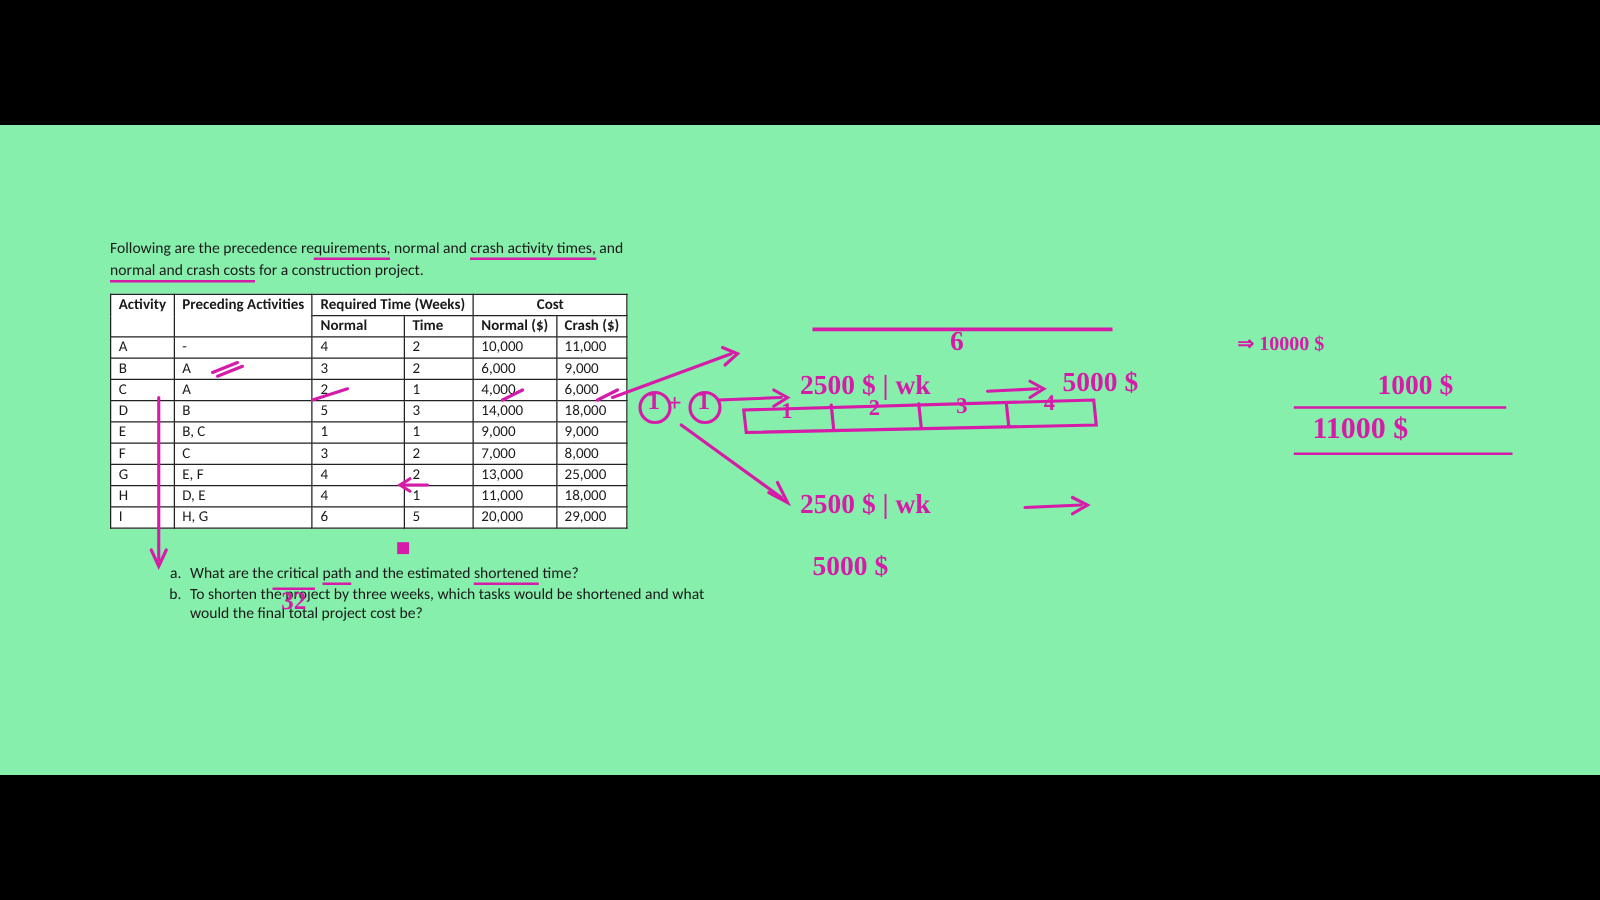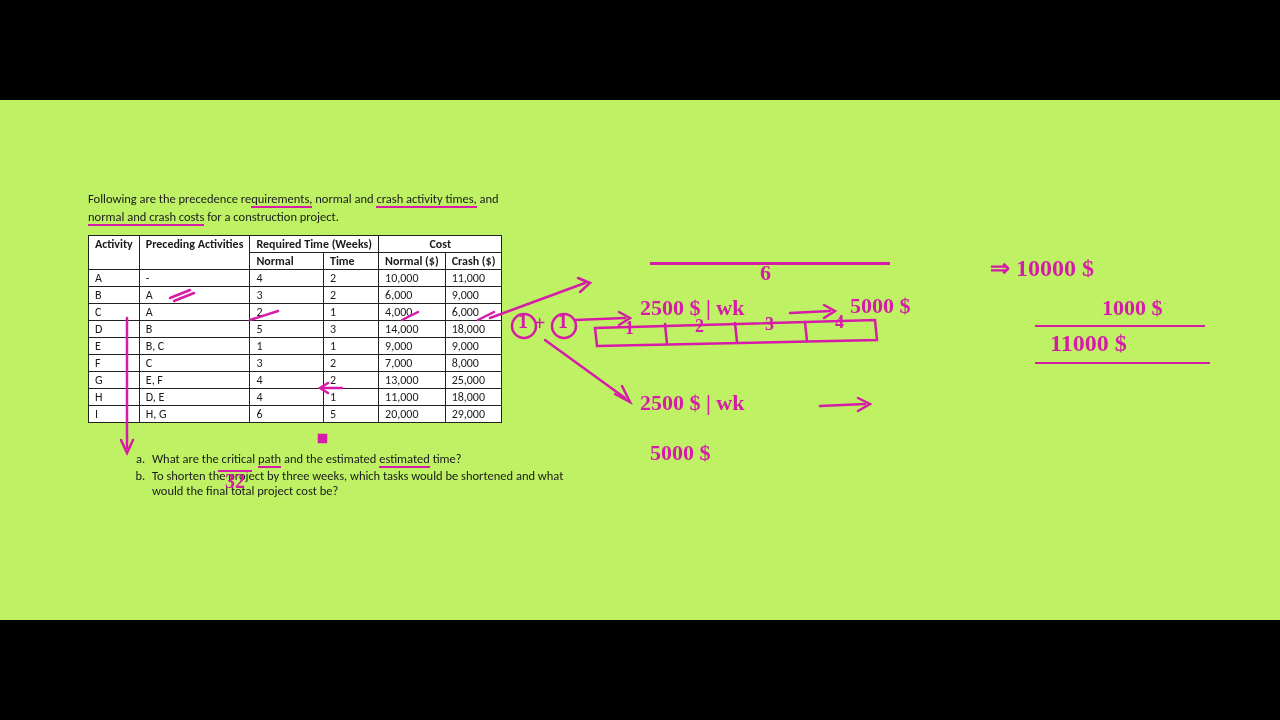--- a/index.html
+++ b/index.html
@@ -10,21 +10,21 @@
     height: 720px;
     overflow: hidden;
     font-family: Calibri, Arial, sans-serif;
   }
   .page {
     position: absolute;
     left: 0;
     top: 100px;
     width: 1280px;
     height: 520px;
-    background: #bef264;
+    background: #86efac;
   }
   .content {
     position: absolute;
     left: 88px;
     top: 90px;
     width: 480px;
     color: #1a1a1a;
   }
   .intro {
     font-size: 12.5px;
@@ -178,21 +178,21 @@
             <td>6</td>
             <td>5</td>
             <td>20,000</td>
             <td>29,000</td>
           </tr>
         </tbody>
     </table>
 
     <ol type="a" class="questions">
       <li>
-        <span>What are the critical </span><span style="border-bottom:2px solid #d61ba9">path</span><span> and the estimated </span><span style="border-bottom:2px solid #d61ba9">estimated</span><span> time?</span>
+        <span>What are the critical </span><span style="border-bottom:2px solid #d61ba9">path</span><span> and the estimated </span><span style="border-bottom:2px solid #d61ba9">shortened</span><span> time?</span>
       </li>
       <li>To shorten the project by three weeks, which tasks would be shortened and what would the final total project cost be?</li>
     </ol>
   </div>
 
   <div class="ul-ink" style="left:650px; top:162px; width:240px; border-top-width:3px"></div>
   <div class="hw" style="left:760px; top:160px;">6</div>
 
   <svg class="ink" style="left:490px; top:178px; width:110px; height:50px">
     <line x1="0" y1="40" x2="95" y2="5"></line>
@@ -212,21 +212,21 @@
     <path d="M44 2 L55 8 L44 15"></path>
   </svg>
   <div class="hw" style="left:640px; top:195px;">2500 $ | wk</div>
 
   <svg class="ink" style="left:790px; top:205px; width:50px; height:16px">
     <line x1="0" y1="8" x2="40" y2="6"></line>
     <path d="M34 0 L45 6 L34 13"></path>
   </svg>
   <div class="hw" style="left:850px; top:193px;">5000 $</div>
 
-  <div class="hw" style="left:990px; top:154px; font-size:24px">⇒ 10000 $</div>
+  <div class="hw" style="left:990px; top:165px; font-size:16px">⇒ 10000 $</div>
   <div class="hw" style="left:1070px; top:195px;margin-left:32px;">1000 $</div>
   <div class="ul-ink" style="left:1035px; top:225px; width:170px"></div>
   <div class="hw" style="left:1050px; top:230px; font-size:24px">11000 $</div>
   <div class="ul-ink" style="left:1035px; top:262px; width:175px"></div>
 
   <svg class="ink" style="left:595px; top:218px; width:290px; height:32px">
     <path d="M2 28 L282 22 L280 2 L0 10 Z"></path>
     <line x1="72" y1="26" x2="70" y2="6"></line>
     <line x1="142" y1="24" x2="140" y2="5"></line>
     <line x1="212" y1="23" x2="210" y2="4"></line>

